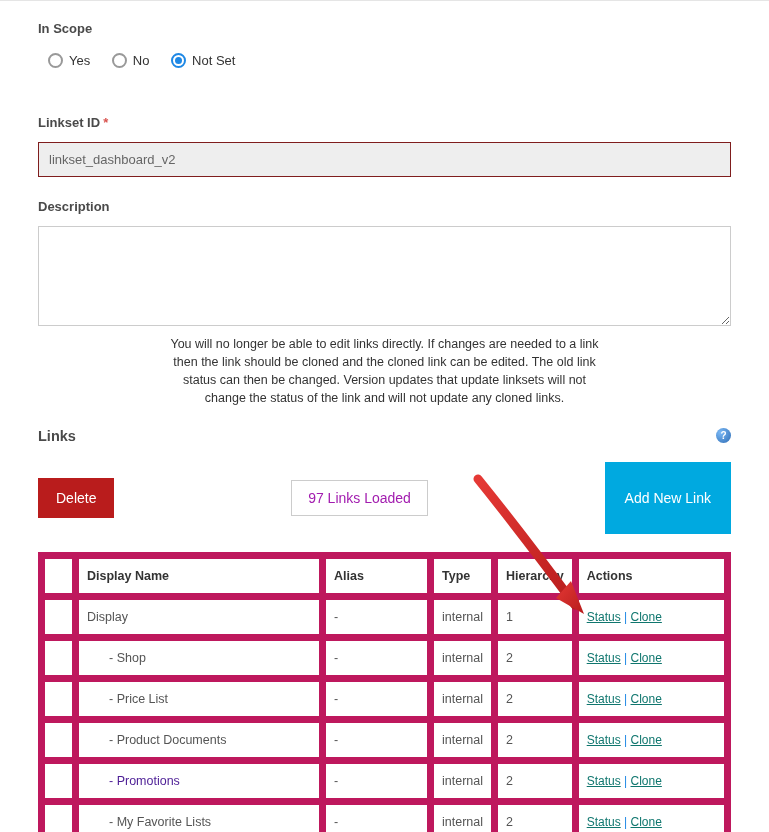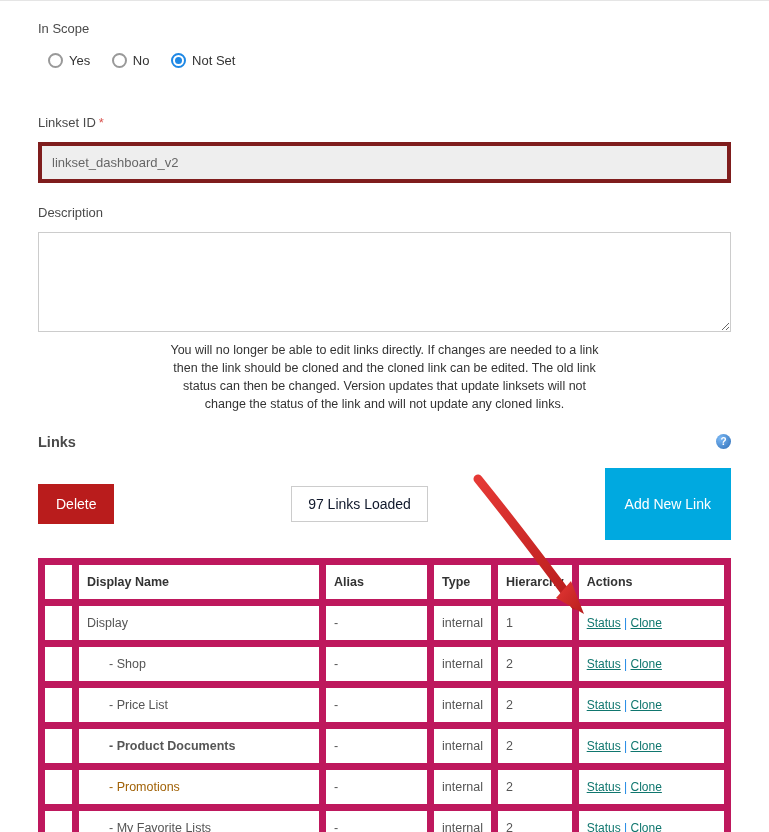--- a/index.html
+++ b/index.html
@@ -12,21 +12,21 @@
   }
   .page {
     padding: 0 8px;
     border-top: 1px solid #e5e5e5;
     position: relative;
   }
   .form-section {
     padding: 20px 30px 0 30px;
   }
   .field-label {
-    font-weight: normal;
+    font-weight: bold;
     color: #4a4a4a;
     margin-bottom: 12px;
     display: block;
     font-size: 13px;
   }
   .req { color: #d9534f; margin-left: 3px; }
   .radio-row {
     padding: 5px 5px 22px 10px;
   }
   .radio-item {
@@ -55,21 +55,21 @@
     width: 7px;
     height: 7px;
     background: #1e88e5;
     border-radius: 50%;
     top: 2px;
     left: 2px;
   }
   .text-input {
     width: 100%;
     padding: 9px 10px;
-    border: 4px solid #7f1d1d;
+    border: 1px solid #7f1d1d;
     background: #eee;
     color: #666;
     font-size: 13px;
     font-family: inherit;
   }
   .field-block { margin-bottom: 22px; }
   .textarea {
     width: 100%;
     height: 100px;
     border: 1px solid #ccc;
@@ -121,21 +121,21 @@
     color: #fff;
     cursor: pointer;
     font-family: inherit;
   }
   .btn-delete { background: #b91c1c; }
   .btn-add { background: #00a9e0; font-weight: normal; padding: 28px 20px; }
   .loaded-box {
     border: 1px solid #ccc;
     padding: 9px 16px;
     font-size: 14px;
-    color: #0f172a;
+    color: #a21caf;
     background: #fff;
   }
   table.links {
     width: calc(100% - 60px);
     margin: 0 30px;
     border-collapse: collapse;
     font-size: 12.5px;
   }
   table.links th, table.links td {
     border: 7px solid #be185d;
@@ -151,21 +151,21 @@
   table.links td {
     color: #555;
     background: #fff;
   }
   .col-handle { width: 34px; }
   .col-name { width: 247px; }
   .col-alias { width: 108px; }
   .col-type { width: 64px; }
   .col-hier { width: 66px; }
   .col-actions { width: auto; }
-  .dim { color: #a16207; }
+  .dim { color: #4c1d95; }
   .action-link {
     color: #0f766e;
     text-decoration: underline;
     cursor: pointer;
     font-size: 12px;
   }
   .action-sep { color: #1e88e5; font-size: 12px; }
   .indent-1 { padding-left: 0; }
   .indent-2 { padding-left: 22px; }
   .arrow-svg {
@@ -257,21 +257,21 @@
         <tr>
           <td class="col-handle"></td>
           <td><span class="indent-2" style="display: inline-block;">- Price List</span></td>
           <td>-</td>
           <td>internal</td>
           <td>2</td>
           <td><a class="action-link">Status</a><span class="action-sep"> | </span><a class="action-link">Clone</a></td>
         </tr>
         <tr>
           <td class="col-handle"></td>
-          <td><span class="indent-2" style="display: inline-block; font-weight: bold;">- Product Documents</span></td>
+          <td><span class="indent-2" style="display: inline-block;">- Product Documents</span></td>
           <td>-</td>
           <td>internal</td>
           <td>2</td>
           <td><a class="action-link">Status</a><span class="action-sep"> | </span><a class="action-link">Clone</a></td>
         </tr>
         <tr>
           <td class="col-handle"></td>
           <td><span class="indent-2 dim" style="display: inline-block;">- Promotions</span></td>
           <td class="dim">-</td>
           <td class="dim">internal</td>

